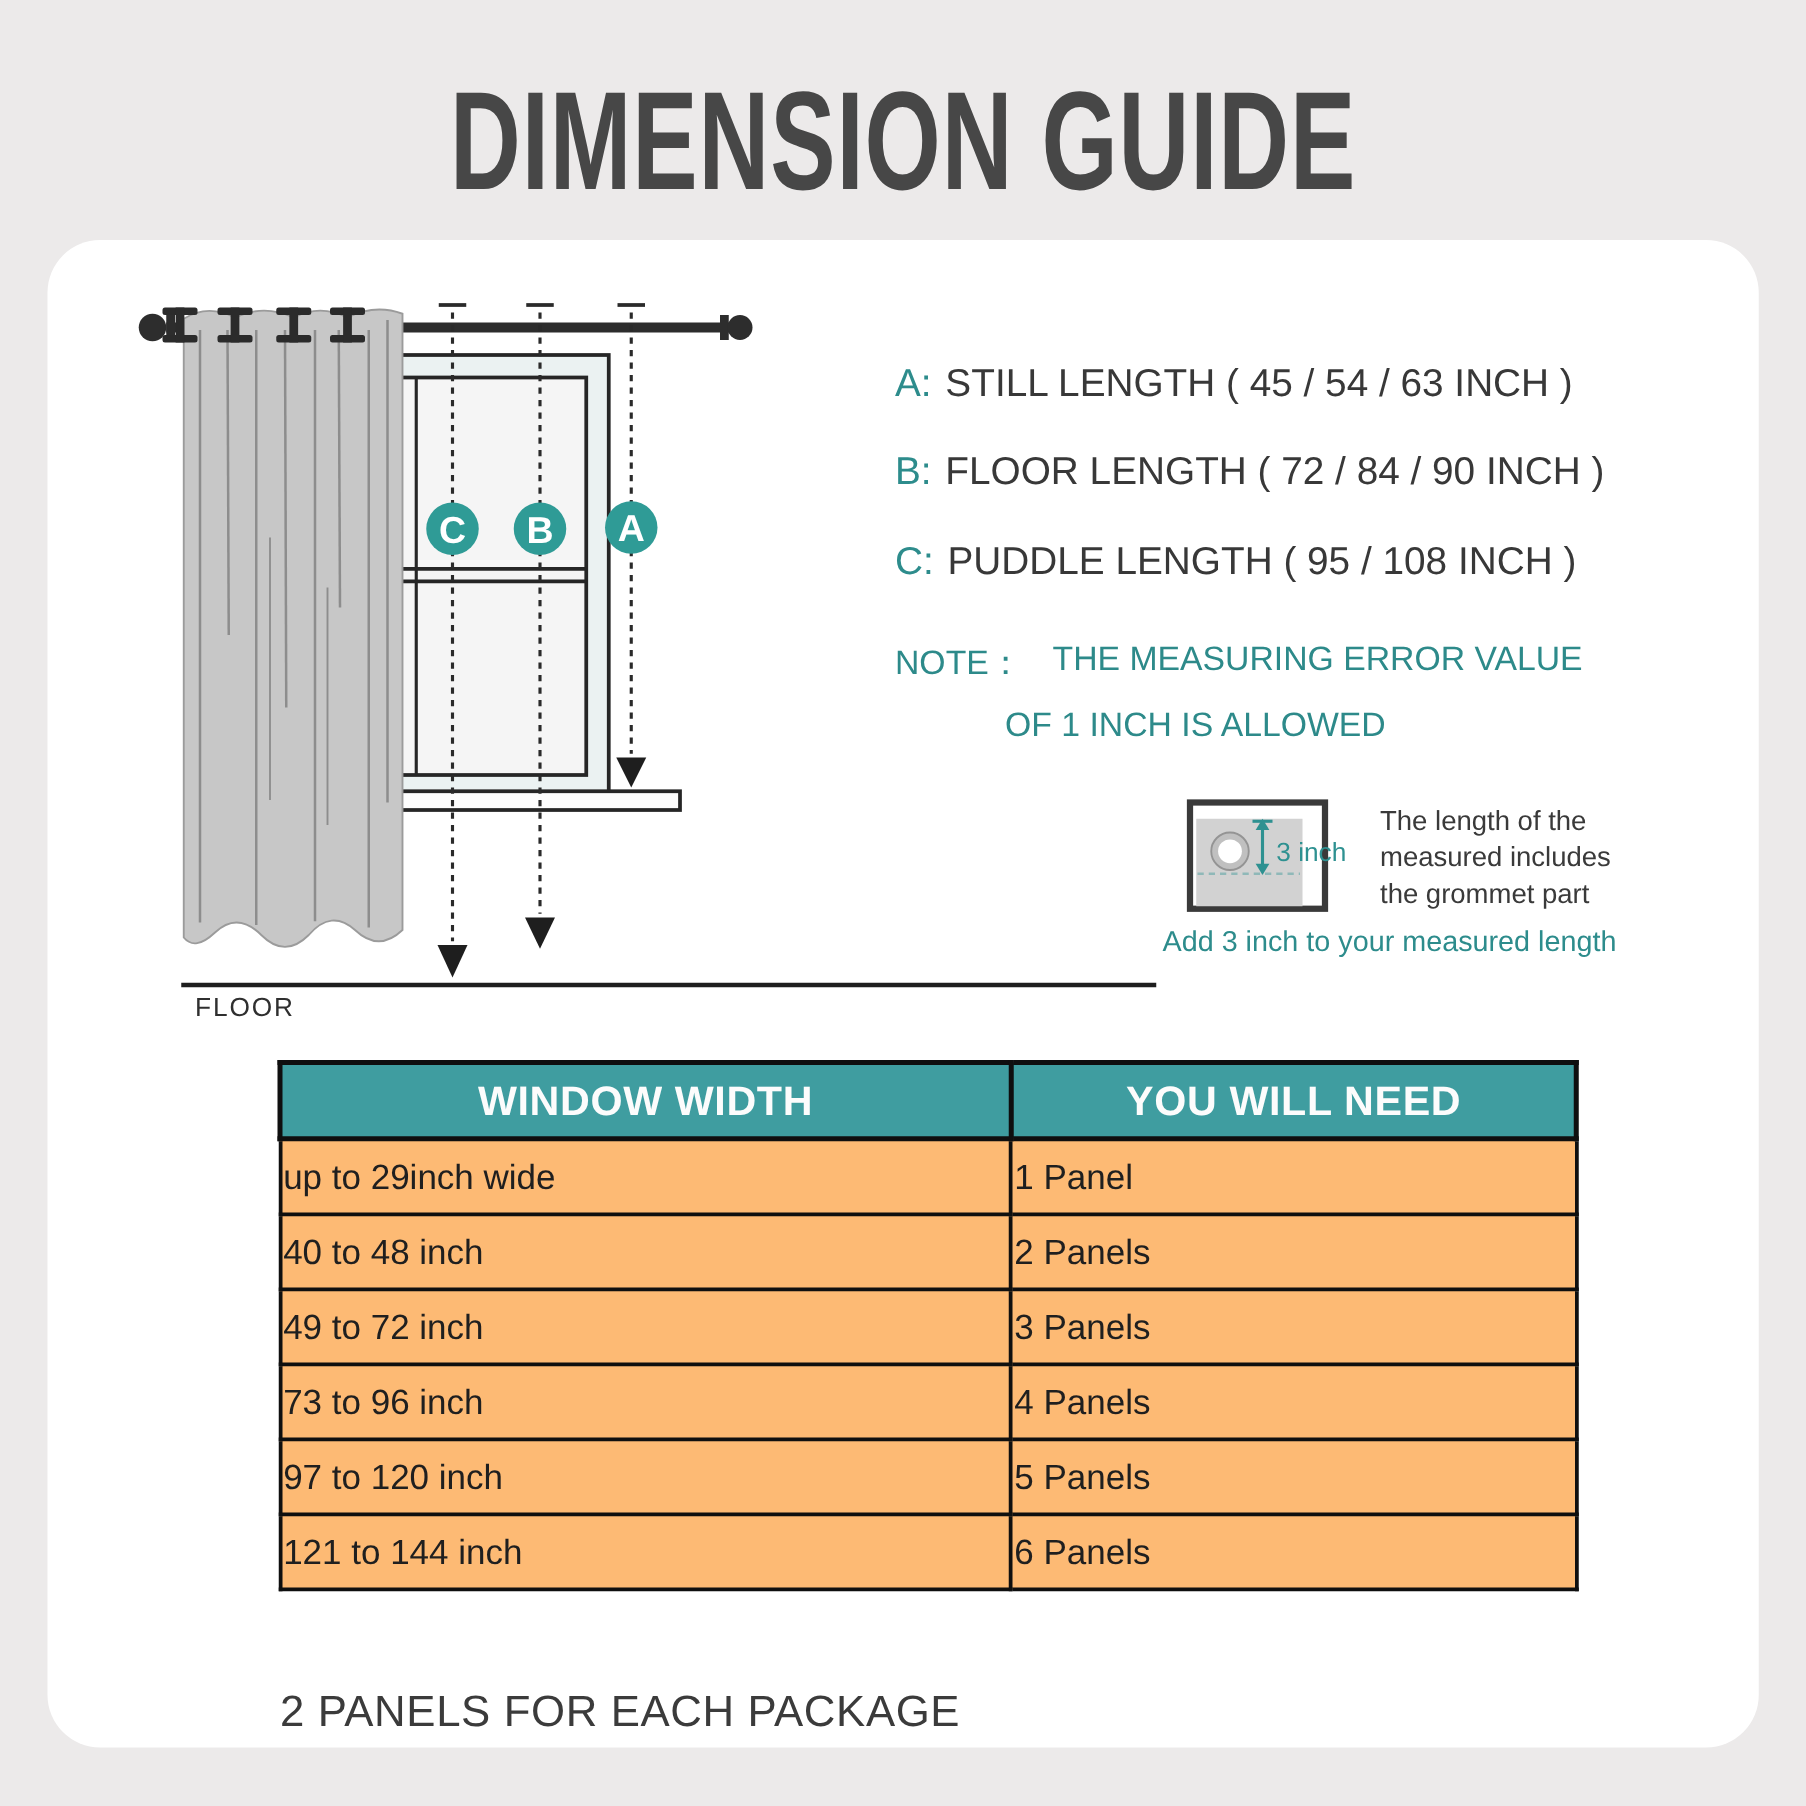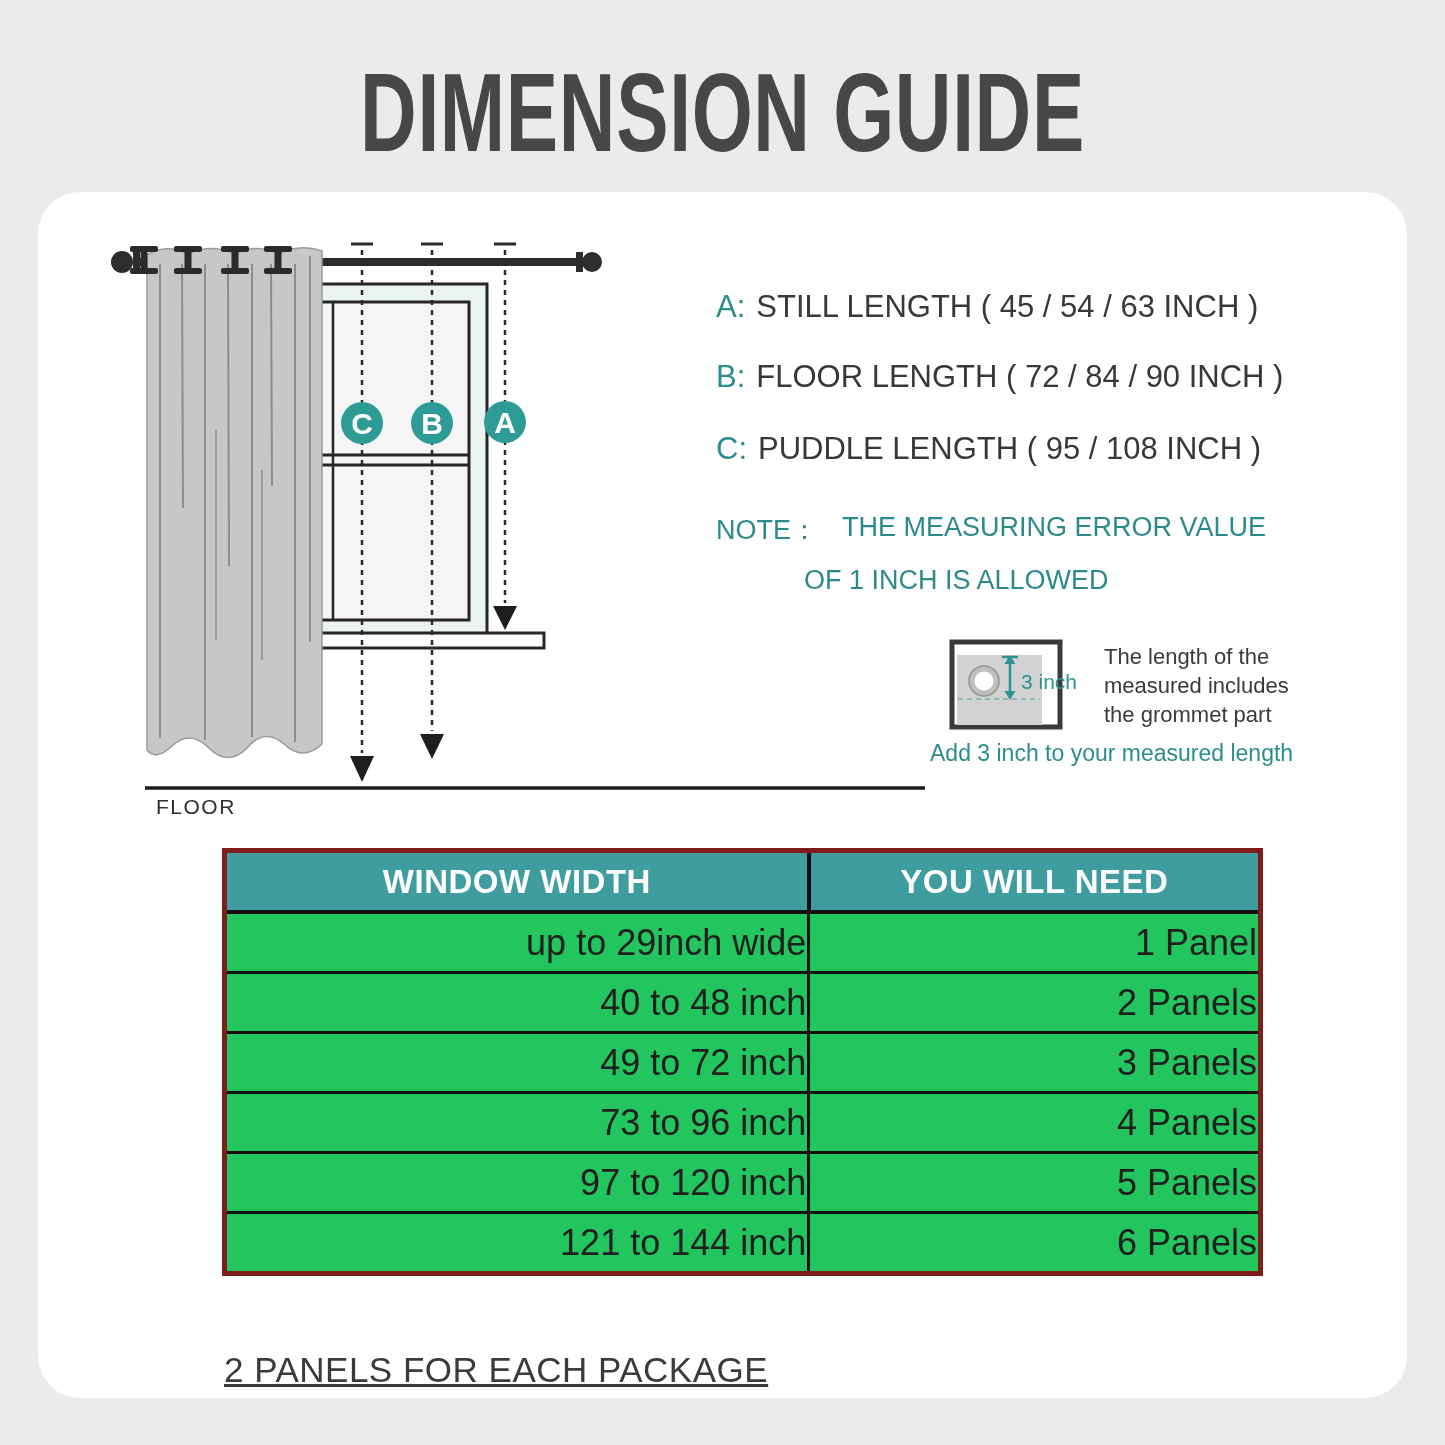--- a/index.html
+++ b/index.html
@@ -58,45 +58,45 @@
     font-size:22px;line-height:29px;color:#3a3a3a;white-space:nowrap;
   }
   .grommet-tip{
     position:absolute;left:930px;top:740px;
     font-size:23px;color:#2d8c8c;white-space:nowrap;
   }
   .size-table{
     position:absolute;left:222px;top:848px;
     width:1041px;
     border-collapse:collapse;
-    border:5px solid #7f1d1d;
+    border:3px solid #7f1d1d;
     table-layout:fixed;
   }
   .size-table th{
     border:4px solid #0f0f0f;
     background:#3f9da0;
     color:#fcfcfc;
     font-size:33px;
     font-weight:700;
     height:55px;
     letter-spacing:0.5px;
   }
   .size-table td{
     border:3px solid #0f0f0f;
-    background:#22c55e;
+    background:#fdba74;
     color:#1f1f1f;
-    font-size:36px;
-    text-align:right;
+    font-size:28px;
+    text-align:left;
     height:55px;
   }
   .size-table col.c1{width:56.4%;}
   .size-table col.c2{width:43.6%;}
   .footnote{
     position:absolute;left:224px;top:1350px;
-    font-size:35px;color:#3b3b3b;letter-spacing:0.5px;text-decoration:underline;
+    font-size:35px;color:#3b3b3b;letter-spacing:0.5px;
   }
 </style>
 </head>
 <body>
 
 <div class="page">
 
   <div class="page-title">DIMENSION GUIDE</div>
 
   <div class="panel"></div>

